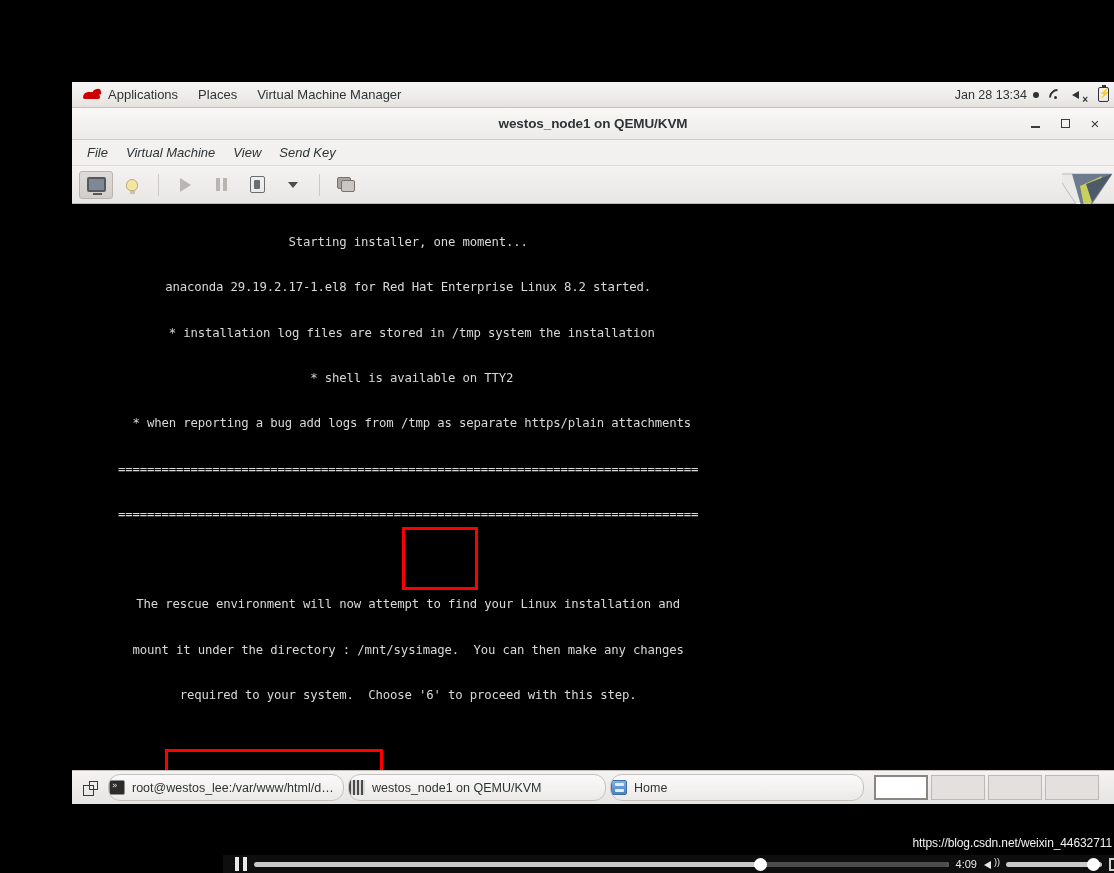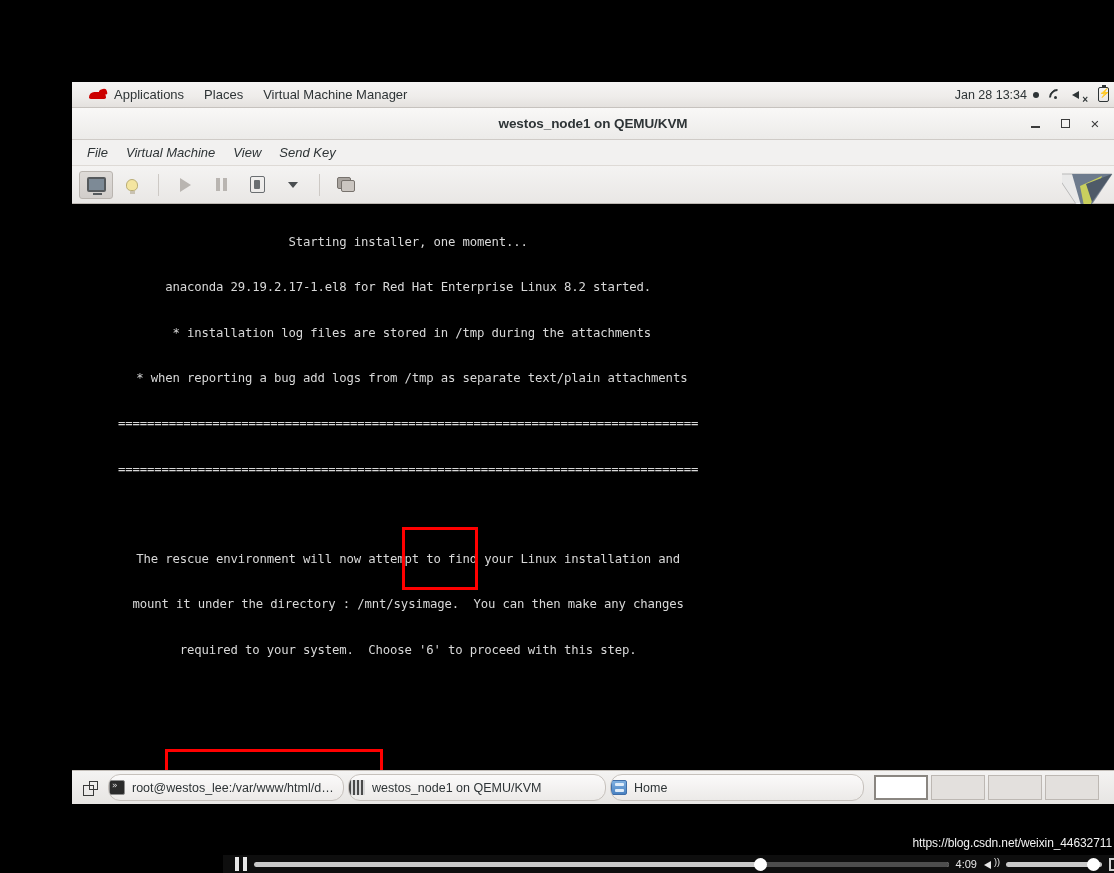--- a/index.html
+++ b/index.html
@@ -13,21 +13,21 @@
 
   
   .gnome-panel {
     position: absolute; left: 72px; top: 82px;
     width: 1042px; height: 26px;
     background: linear-gradient(to bottom, #f6f5f4 0%, #eeecea 60%, #e4e1de 100%);
     border-bottom: 1px solid #c6c2be;
     display: flex; align-items: center;
     font-size: 13px; color: #2e3436;
   }
-  .gnome-left { display: flex; align-items: center; gap: 0; padding-left: 6px; }
+  .gnome-left { display: flex; align-items: center; gap: 0; }
   .panel-item {
     padding: 2px 10px; display: flex; align-items: center; gap: 6px;
     cursor: default; white-space: nowrap;
   }
   .redhat-logo {
     width: 20px; height: 14px; position: relative; display: inline-block;
   }
   .redhat-logo::before {
     content: ""; position: absolute; left: 1px; top: 4px;
     width: 17px; height: 7px; background: #cc0000;
@@ -329,22 +329,23 @@
           <rect x="32" y="40" width="18" height="13" rx="2" fill="#c8c8c8" stroke="#7a7a7a" stroke-width="1"></rect>
           <rect x="38" y="46" width="16" height="12" rx="2" fill="#e4e4e4" stroke="#7a7a7a" stroke-width="1"></rect>
         </svg>
       </div>
     </div>
 
     <div class="vm-display">
       <div class="term">
         <div>Starting installer, one moment...</div>
         <div>anaconda 29.19.2.17-1.el8 for Red Hat Enterprise Linux 8.2 started.</div>
-        <div> * installation log files are stored in /tmp during the attachments</div>
-        <div> * when reporting a bug add logs from /tmp as separate text/plain attachments</div>
+        <div> * installation log files are stored in /tmp system the installation</div>
+        <div> * shell is available on TTY2</div>
+        <div> * when reporting a bug add logs from /tmp as separate https/plain attachments</div>
         <div>================================================================================</div>
         <div>================================================================================</div>
         <div></div>
         <div>The rescue environment will now attempt to find your Linux installation and</div>
         <div>mount it under the directory : /mnt/sysimage.  You can then make any changes</div>
         <div>required to your system.  Choose '6' to proceed with this step.</div>
         
         
         
         

